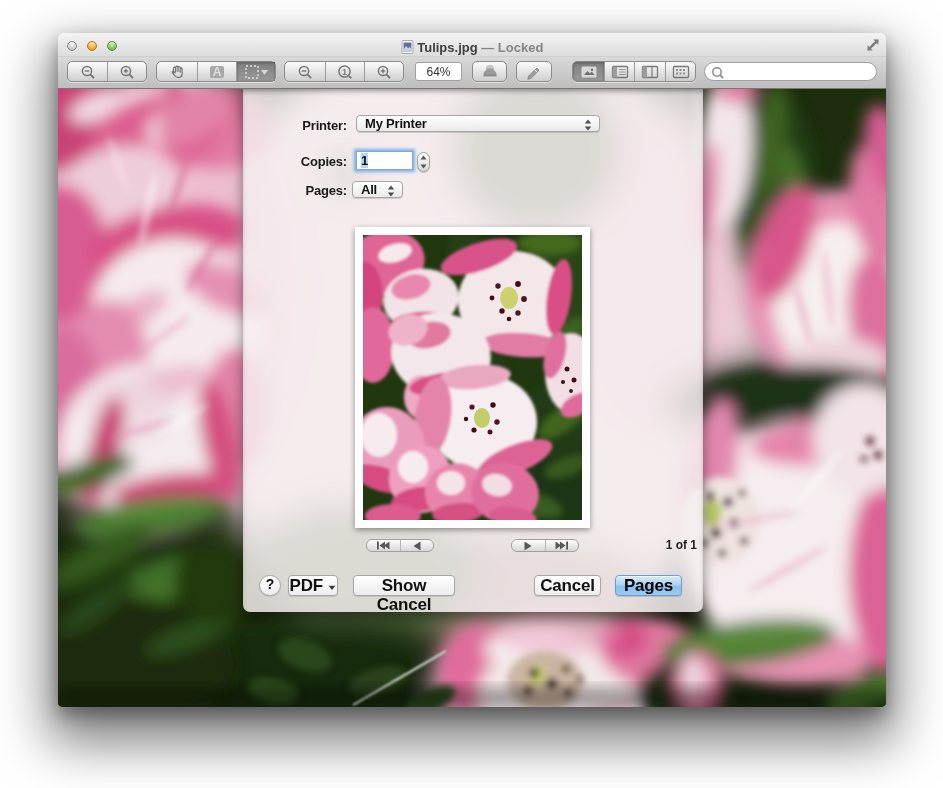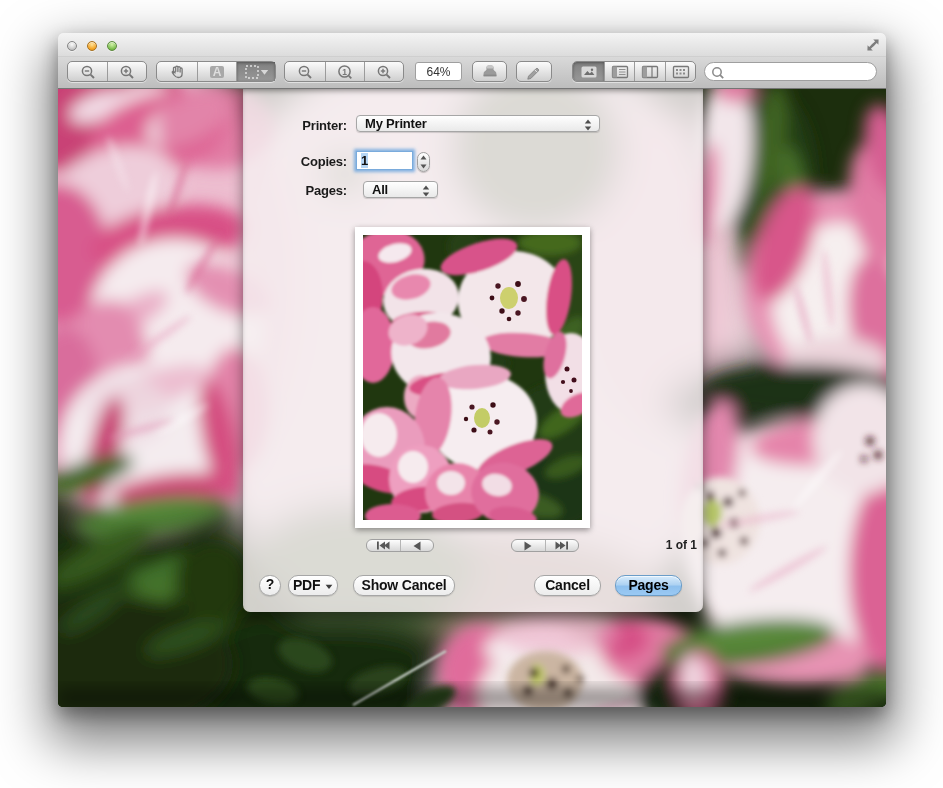--- a/index.html
+++ b/index.html
@@ -81,39 +81,44 @@
   position:absolute; top:450px; width:68px; height:13px;
   background:linear-gradient(#fdfdfd,#d8d8d8);
   border:1px solid #a0a0a0; border-radius:6px;
   display:flex;
 }
 .navseg { flex:1; display:flex; align-items:center; justify-content:center; }
 .navseg + .navseg { border-left:1px solid #b5b5b5; }
 #pageinfo { position:absolute; top:449px; left:-6px; width:460px; text-align:right;
   font-size:12px; font-weight:bold; color:#222; }
 .btn {
-  position:absolute; top:486px; height:21px; border-radius:10px;
+  position:absolute; top:486px; height:21px; border-radius:4px;
   background:linear-gradient(#ffffff,#ececec);
   border:1px solid #a6a6a6;
   box-shadow:0 1px 1px rgba(0,0,0,0.12);
-  font-size:14px; font-weight:600; color:#111; text-align:center; letter-spacing:-0.2px;
+  font-size:17px; font-weight:600; color:#111; text-align:center; letter-spacing:-0.2px;
 }
 #printbtn {
   background:linear-gradient(#d8ecfc,#aed2f2 46%,#8ec0ee 54%,#9ac9f3);
   border:1px solid #6b9dc8; color:#000;
   box-shadow:inset 0 1px 0 rgba(255,255,255,0.65), 0 1px 1px rgba(0,0,0,0.15);
 }
 </style>
 </head>
 <body>
 <div id="window">
   <div id="titlebar">
     <div class="light" style="left:9px; background:radial-gradient(circle at 50% 32%, #fbfbfb, #cfcfcf 55%, #ababab); border:1px solid #858585;"></div>
     <div class="light" style="left:29px; background:radial-gradient(circle at 50% 32%, #ffe39a, #f5a82a 60%, #dd8a10); border:1px solid #a8701c;"></div>
     <div class="light" style="left:49px; background:radial-gradient(circle at 50% 32%, #d2f2a8, #83c455 60%, #57a02e); border:1px solid #5c8a3c;"></div>
+    <div id="titletext"><svg width="13" height="14" viewBox="0 0 13 14" style="vertical-align:-2px;">
+          <rect x="1" y="0.5" width="11" height="13" rx="1" fill="#f4f4f4" stroke="#9a9a9a" stroke-width="0.8"></rect>
+          <rect x="2.6" y="2.6" width="7.8" height="8.8" fill="#5a6f9a"></rect>
+          <path d="M2.6 9 l2.5-3 2 2.2 1.5-1.5 2.3 2.7 v2 h-8.3 z" fill="#c8d0e0"></path>
+        </svg> Tulips.jpg <span class="locked">— Locked</span></div>
     <svg width="14" height="14" viewBox="0 0 14 14" style="position:absolute; right:6px; top:5px;">
         <g fill="#7d7d7d">
           <path d="M12.6 1.4 L7.2 1.6 L9.1 3.2 L4.9 7.4 L6.6 9.1 L10.8 4.9 L12.4 6.8 Z"></path>
           <path d="M1.4 12.6 L6.8 12.4 L4.9 10.8 L9.1 6.6 L7.4 4.9 L3.2 9.1 L1.6 7.2 Z"></path>
         </g>
       </svg>
   </div>
   <div id="toolbar">
     <div class="tbgroup" style="left:9px; width:80px;">
       <div class="seg" style="width:40px;">
@@ -402,21 +407,21 @@
           </svg></div>
       <div class="label" style="right:356px; top:65px;">Copies:</div>
       <div style="position:absolute; left:113px; top:62px; width:57px; height:19px; background:#fff; border:1px solid #7aabdc; box-shadow:0 0 3px 2px rgba(100,160,220,0.8); font-size:13px; font-weight:600; padding-left:4px; line-height:18px;"><span style="background:#b5d5f4;">1</span></div>
       <div style="position:absolute; left:174px; top:63px; width:13px; height:20px; border:1px solid #a0a0a0; border-radius:6.5px; background:linear-gradient(#ffffff,#d8d8d8); box-shadow:0 1px 1px rgba(0,0,0,0.2);">
           <svg width="11" height="18" viewBox="0 0 11 18" style="position:absolute;left:0;top:0;">
             <path d="M5.5 2.5 L8.5 6.5 H2.5 Z" fill="#555"></path>
             <path d="M5.5 15.5 L8.5 11.5 H2.5 Z" fill="#555"></path>
           </svg>
         </div>
       <div class="label" style="right:356px; top:94px;">Pages:</div>
-      <div class="popup" style="left:120px; top:92px; width:75px;">All<svg width="8" height="12" viewBox="0 0 8 12" style="position:absolute; right:7px; top:2.5px;">
+      <div class="popup" style="left:109px; top:92px; width:51px;">All<svg width="8" height="12" viewBox="0 0 8 12" style="position:absolute; right:7px; top:2.5px;">
             <path d="M4 0.5 L7.2 4.6 H0.8 Z" fill="#4e4e4e"></path>
             <path d="M4 11.5 L7.2 7.4 H0.8 Z" fill="#4e4e4e"></path>
           </svg></div>
       <div id="paper">
         <svg id="thumb" width="219" height="285" viewBox="0 0 219 285" style="position:absolute; left:8px; top:8px;">
           <defs>
             <filter id="t4" x="-60%" y="-60%" width="220%" height="220%">
                 <feGaussianBlur stdDeviation="3.5"></feGaussianBlur>
               </filter>
             <filter id="t2" x="-60%" y="-60%" width="220%" height="220%">

